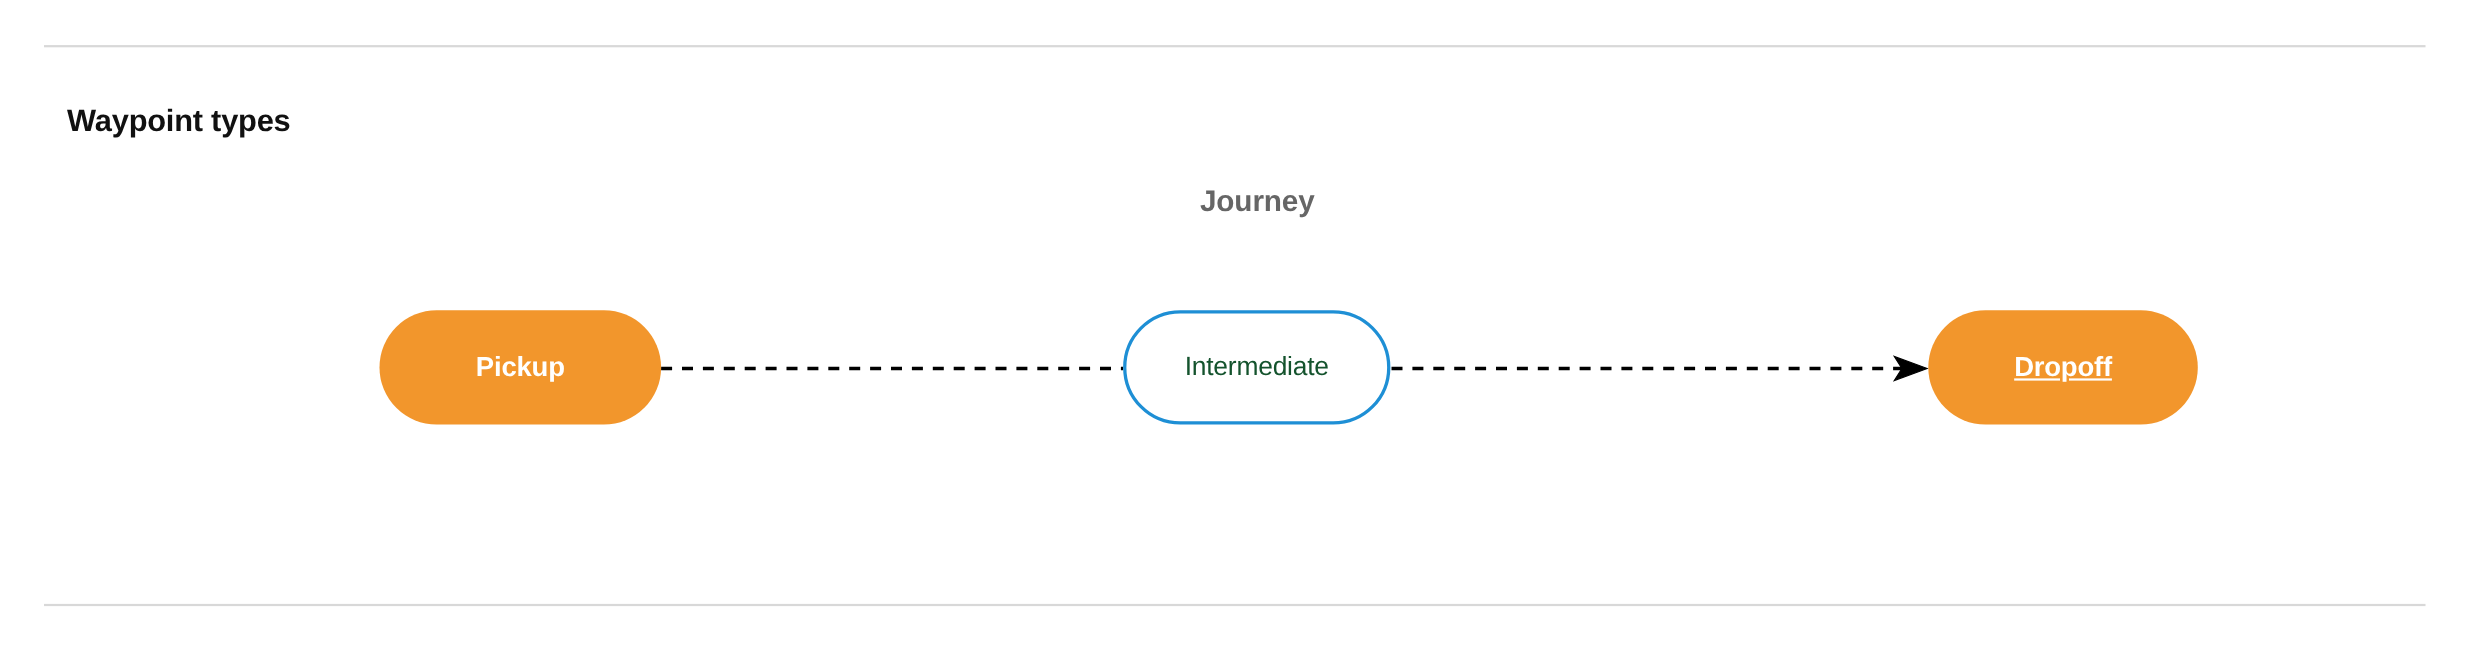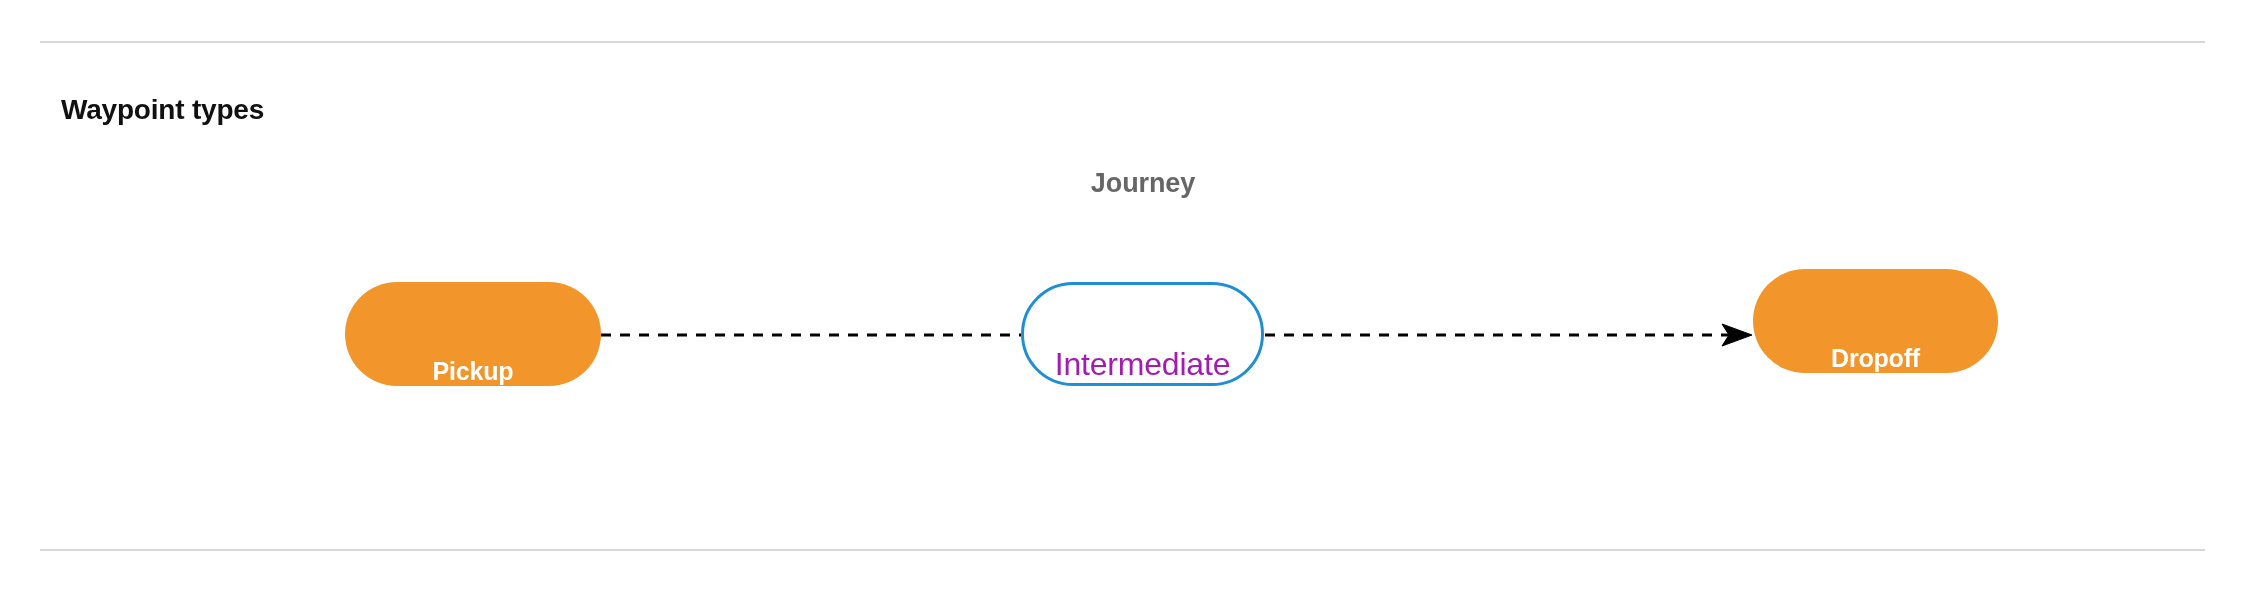--- a/index.html
+++ b/index.html
@@ -74,63 +74,64 @@
     color: #666666;
     letter-spacing: -0.1px;
     white-space: nowrap;
   }
 
   
   .node {
     position: absolute;
     box-sizing: border-box;
     display: flex;
-    align-items: flex-end;
+    align-items: center;
     justify-content: center;
     white-space: nowrap;
   }
 
   .node.pill-filled {
     background: #F2962C;
     border-radius: 999px;
     color: #ffffff;
     font-size: 25px;
     font-weight: bold;
     letter-spacing: -0.2px;
   }
 
   .node.pill-outline {
     background: #ffffff;
     border: 3px solid #1E8FD5;
     border-radius: 999px;
-    color: #a21caf;
-    font-size: 32px;
+    color: #14532d;
+    font-size: 24px;
     font-weight: normal;
     letter-spacing: -0.2px;
   }
 
   #node-pickup {
     left: 345px;
     top: 282px;
     width: 256px;
     height: 104px;
   }
 
   #node-intermediate {
     left: 1021px;
     top: 282px;
     width: 243px;
     height: 104px;
   }
 
   #node-dropoff {
     left: 1753px;
-    top: 269px;
+    top: 282px;
     width: 245px;
     height: 104px;
+    text-decoration: underline;
   }
 </style>
 </head>
 <body>
 
 <div class="section">
 
   <div class="rule top"></div>
 
   <h2 class="section-title">Waypoint types</h2>

